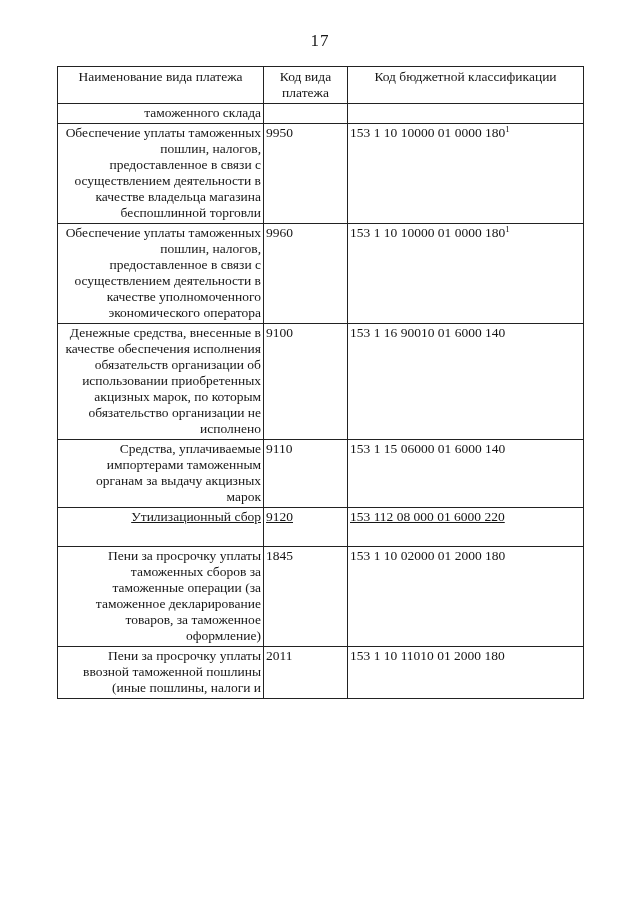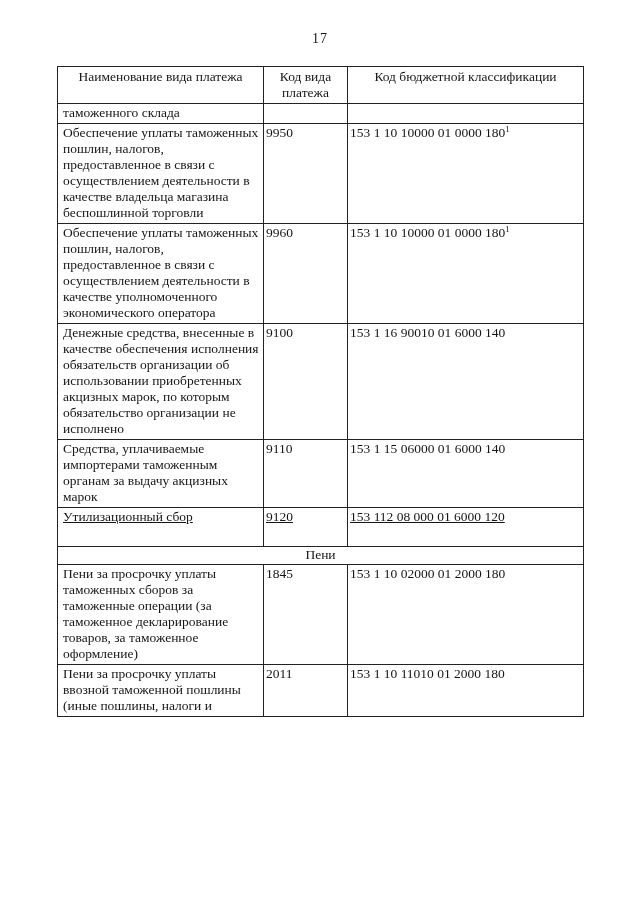--- a/index.html
+++ b/index.html
@@ -14,21 +14,21 @@
     font-family: "Liberation Serif", serif;
     color: #161616;
     overflow: hidden;
   }
   .page-number {
     position: absolute;
     top: 31px;
     left: 0;
     width: 640px;
     text-align: center;
-    font-size: 14px;
+    font-size: 17px;
     letter-spacing: 1px;
   }
   table.doc-table {
     position: absolute;
     top: 66px;
     left: 57px;
     width: 526px;
     table-layout: fixed;
     border-collapse: collapse;
   }
@@ -40,21 +40,21 @@
     vertical-align: top;
     font-weight: normal;
     overflow: hidden;
   }
   .doc-table th {
     text-align: center;
     padding: 2px 2px 1px 2px;
     height: 33px;
   }
   .cell-name {
-    text-align: left;
+    text-align: right;
     padding: 1px 2px 2px 5px;
   }
   .cell-code {
     text-align: left;
     padding: 1px 2px 2px 2px;
   }
   .cell-kbk {
     text-align: left;
     padding: 1px 2px 2px 2px;
     white-space: nowrap;
@@ -114,24 +114,21 @@
         <td class="cell-kbk"><span>153 1 16 90010 01 6000 140</span><sup></sup></td>
       </tr>
       <tr>
         <td class="cell-name">Средства, уплачиваемые импортерами таможенным органам за выдачу акцизных марок</td>
         <td class="cell-code">9110</td>
         <td class="cell-kbk"><span>153 1 15 06000 01 6000 140</span><sup></sup></td>
       </tr>
       <tr class="row-tall">
         <td class="cell-name">Утилизационный сбор</td>
         <td class="cell-code">9120</td>
-        <td class="cell-kbk"><span>153 112 08 000 01 6000 120</span><sup></sup></td>
-      </tr>
-      <tr>
-        <td colspan="3" class="section-cell">Пени</td>
+        <td class="cell-kbk"><span>153 112 08 000 01 6000 220</span><sup></sup></td>
       </tr>
       <tr>
         <td class="cell-name">Пени за просрочку уплаты таможенных сборов за таможенные операции (за таможенное декларирование товаров, за таможенное оформление)</td>
         <td class="cell-code">1845</td>
         <td class="cell-kbk"><span>153 1 10 02000 01 2000 180</span><sup></sup></td>
       </tr>
       <tr>
         <td class="cell-name">Пени за просрочку уплаты ввозной таможенной пошлины (иные пошлины, налоги и</td>
         <td class="cell-code">2011</td>
         <td class="cell-kbk"><span>153 1 10 11010 01 2000 180</span><sup></sup></td>

